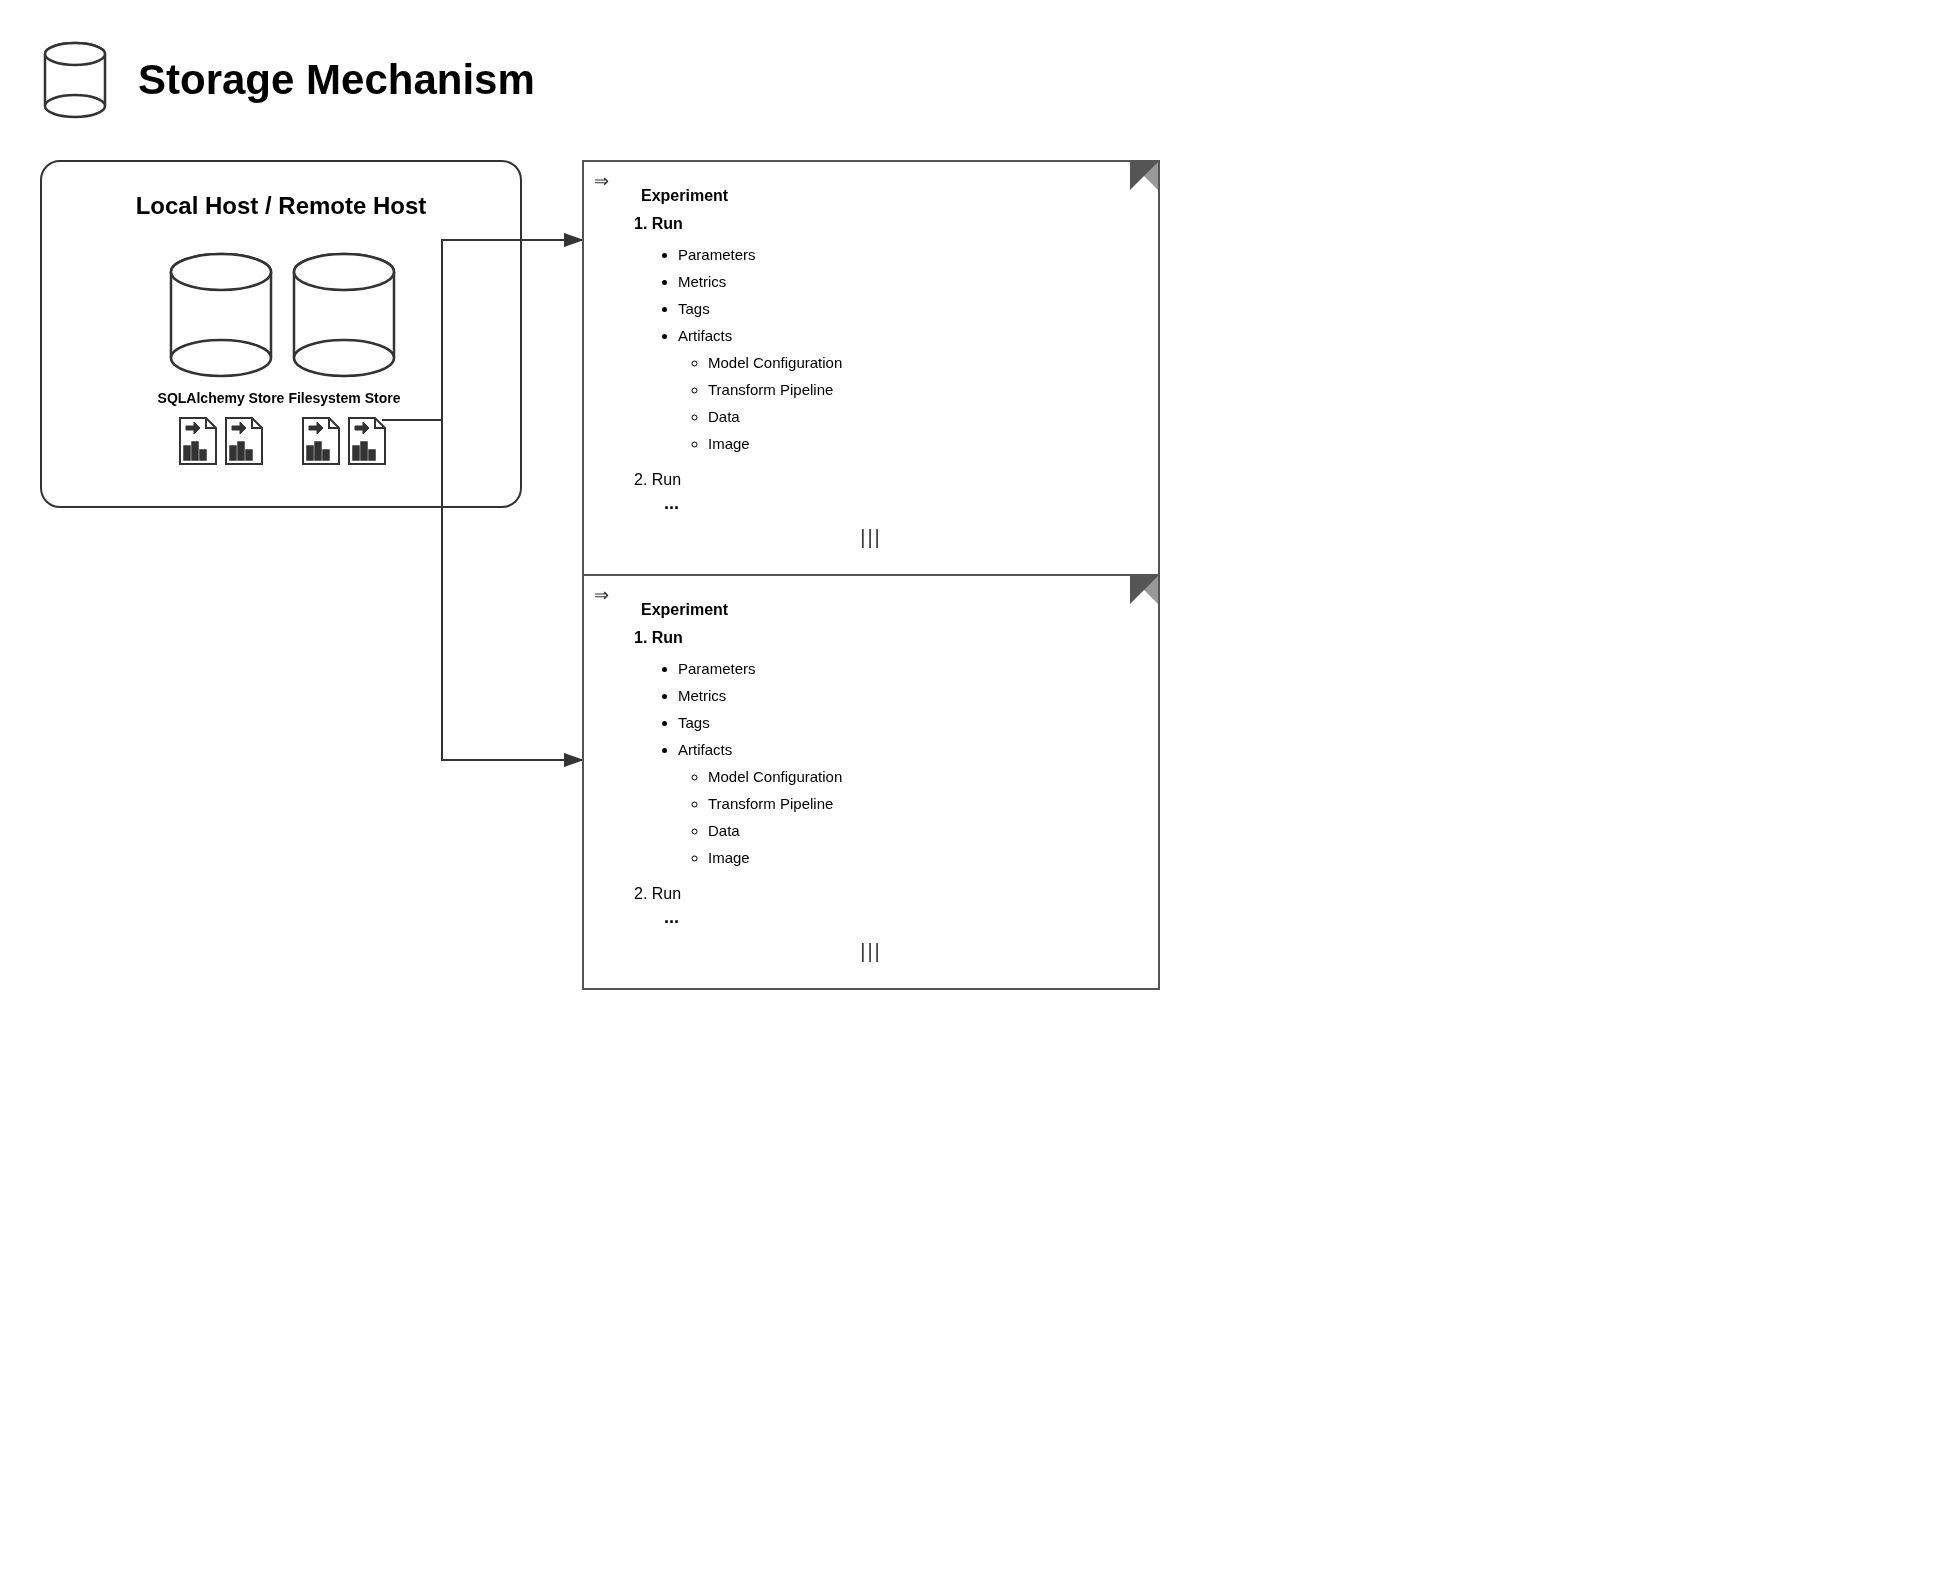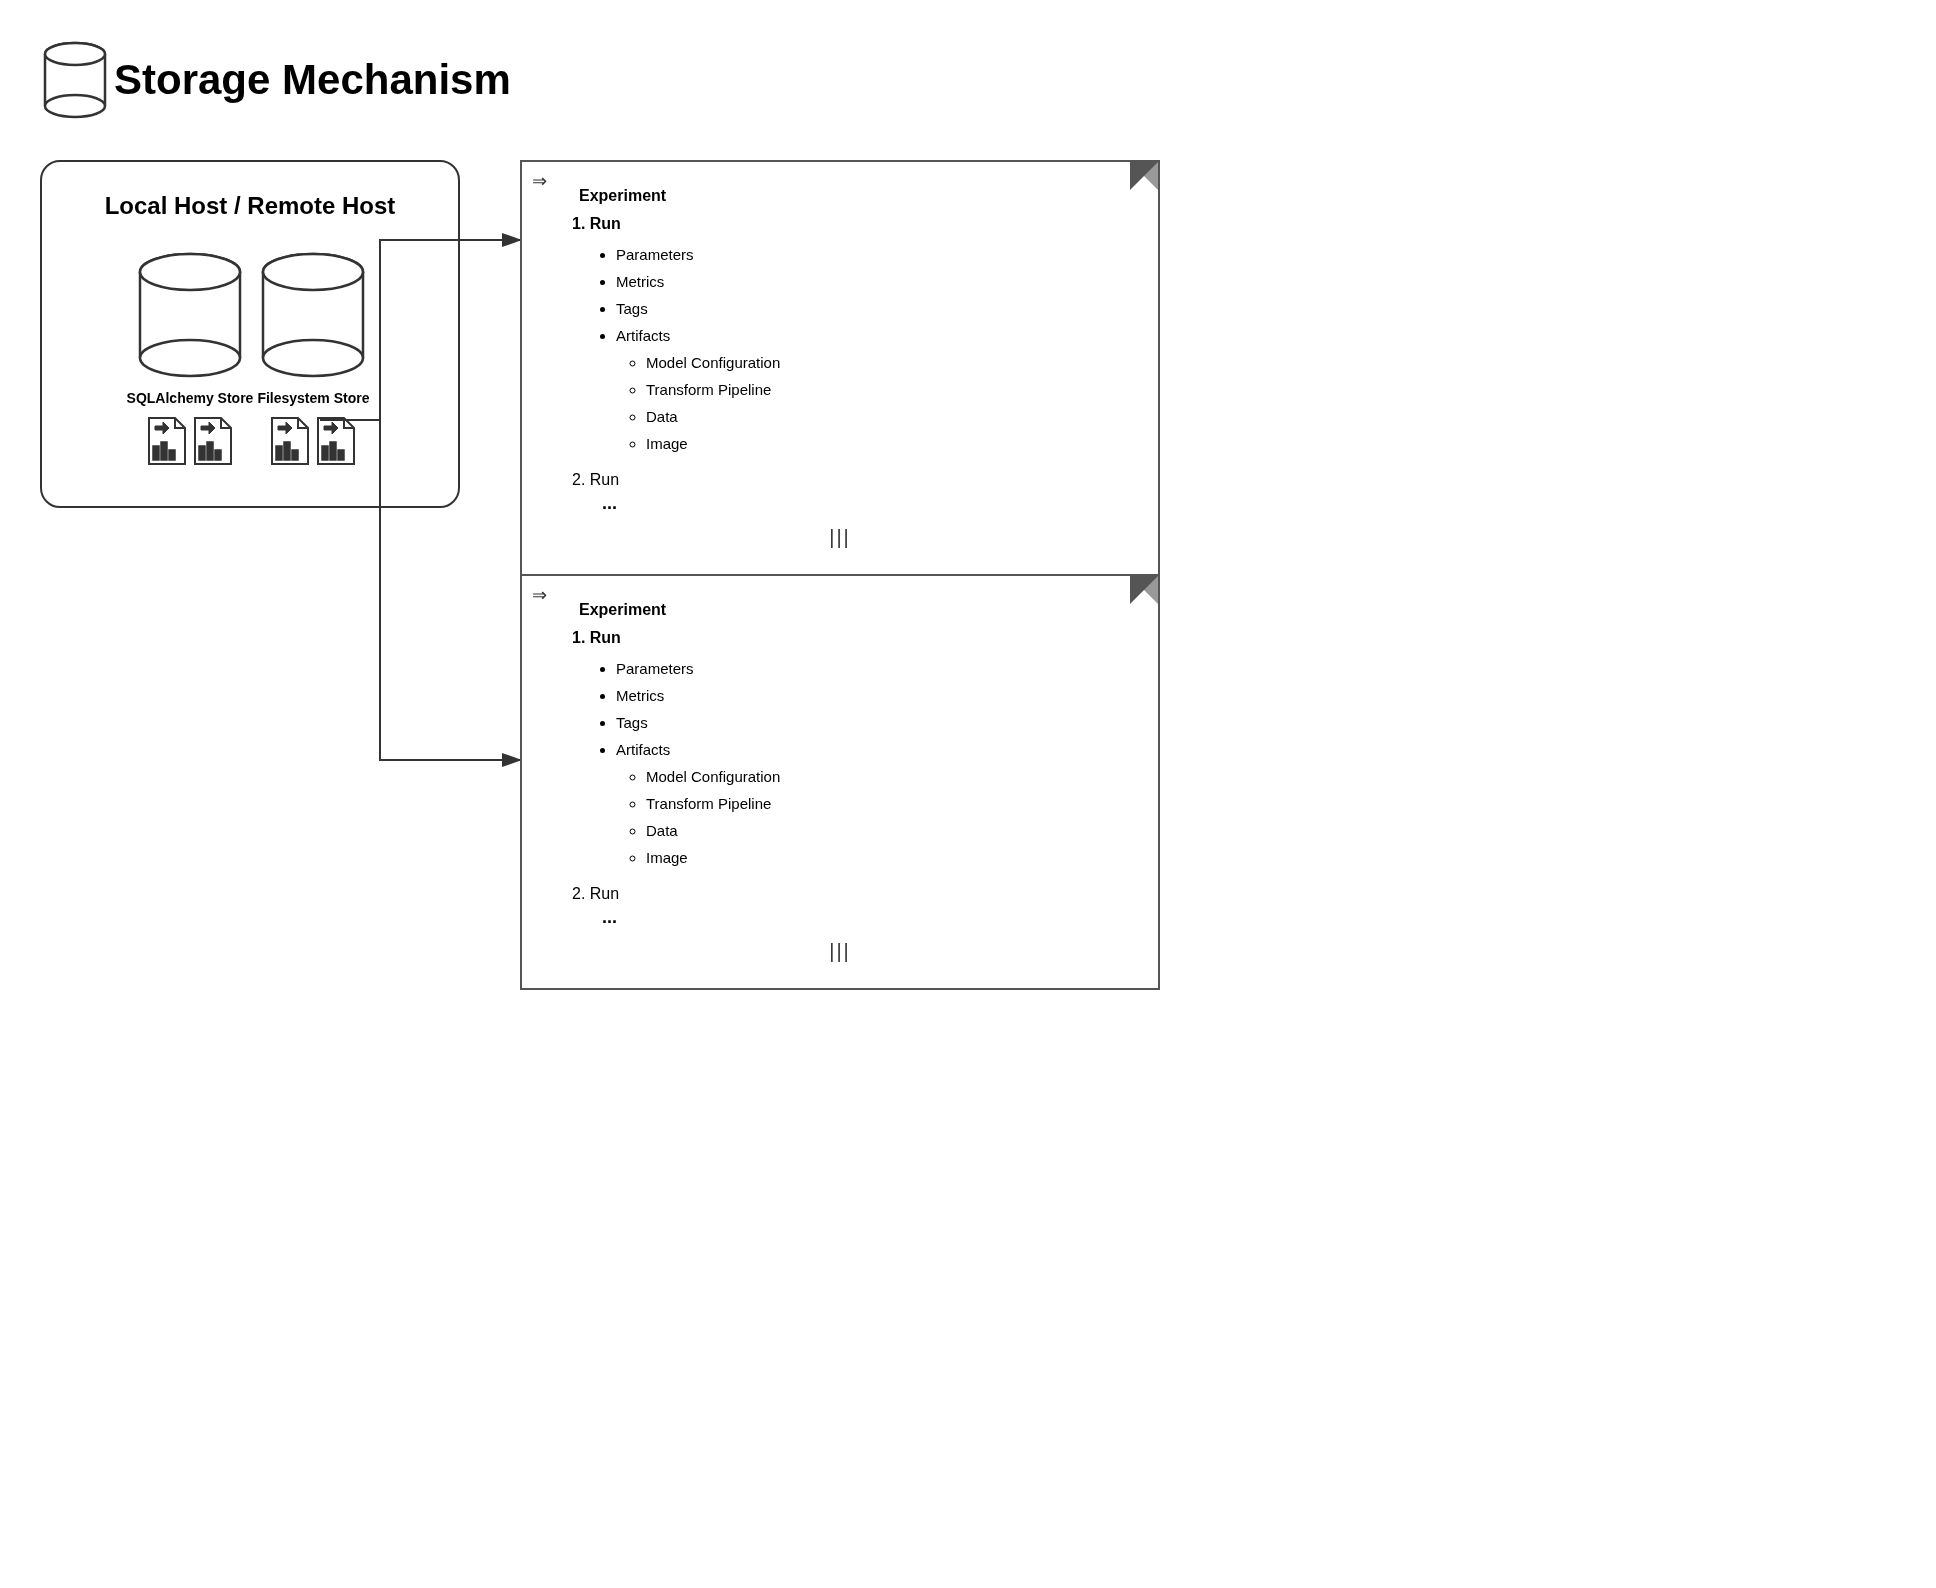--- a/index.html
+++ b/index.html
@@ -9,21 +9,21 @@
       width: 1200px;
       min-height: 1050px;
       padding: 40px;
       position: relative;
     }
 
     
     .header {
       display: flex;
       align-items: center;
-      gap: 4px;
+      gap: 28px;
       margin-bottom: 40px;
     }
     .header-title {
       font-size: 42px;
       font-weight: bold;
     }
 
     
     .cylinder-icon {
       width: 70px;
@@ -37,21 +37,21 @@
       gap: 60px;
       align-items: flex-start;
       position: relative;
     }
 
     
     .host-box {
       border: 2px solid #333;
       border-radius: 20px;
       padding: 30px 40px 40px 40px;
-      width: 420px;
+      width: 482px;
       flex-shrink: 0;
       position: relative;
     }
     .host-box-title {
       font-size: 24px;
       font-weight: bold;
       text-align: center;
       margin-bottom: 30px;
     }
 

